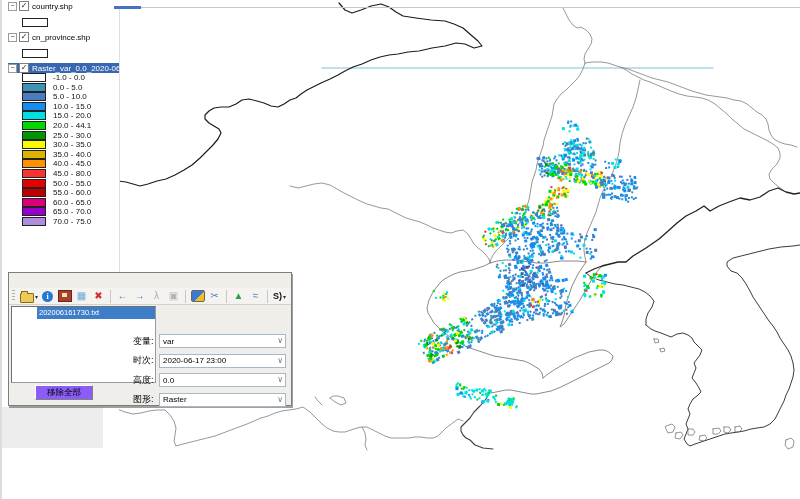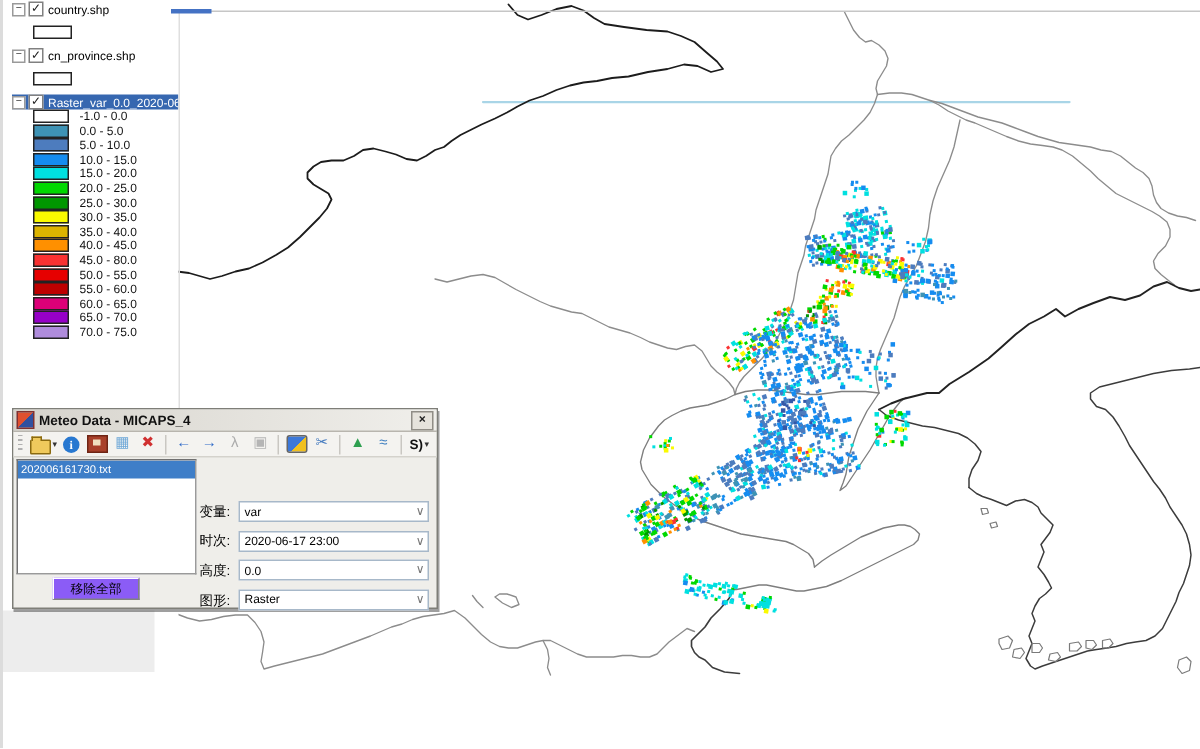--- a/index.html
+++ b/index.html
@@ -49,21 +49,21 @@
   .folder::before{content:"";position:absolute;top:-3px;left:0;width:5px;height:2px;background:#EFC95C;
                   border:1px solid #8A6A10;border-bottom:none;}
   .info-circle{width:11px;height:11px;border-radius:50%;background:#2878D0;color:#fff;
                font:bold 8px "Liberation Serif",serif;line-height:11px;text-align:center;}
   .snap{position:relative;width:12px;height:10px;background:#A8402A;border:1px solid #6E2414;}
   .snap::after{content:"";position:absolute;left:3px;top:2px;width:5px;height:4px;background:#F0E0C0;}
   .palette{width:12px;height:10px;border:1px solid #666;border-radius:2px;
            background:linear-gradient(135deg,#3C78D8 55%,#F0C020 55%);}
   .sbtn{font-size:9px;font-weight:bold;color:#111;}
   #dlg-list{position:absolute;left:2px;top:33px;width:118px;height:75px;background:#fff;
-            border:1px solid #9A9A9A;border-top-color:#707070;border-left-color:#707070;overflow:hidden;}
+            border:1px solid #9A9A9A;border-top-color:#707070;border-left-color:#707070;overflow:hidden;padding-left:25px;}
   .file-row{height:12px;font-size:7.5px;line-height:12px;padding-left:2px;white-space:nowrap;}
   .file-row.selected{background:#3E7EC8;color:#fff;}
   #dlg-form{position:absolute;left:124px;top:33px;right:5px;bottom:24px;margin-top:28px;}
   .form-row{position:absolute;left:0;right:0;height:14px;display:flex;align-items:center;}
   .form-label{font-size:9px;color:#000;width:26px;flex:none;}
   .combo{flex:1;height:12px;background:#fff;border:1px solid #A7B8C9;display:flex;align-items:center;
          font-size:8px;padding:0 10px 0 3px;position:relative;white-space:nowrap;overflow:hidden;}
   .combo .chev{position:absolute;right:2px;top:1px;font-size:8px;color:#777;}
   #dlg-remove{position:absolute;left:26px;top:112px;width:56px;height:13px;background:#8b5cf6;
               border:1px solid #828282;border-top-color:#FFF;border-left-color:#FFF;
@@ -1992,21 +1992,21 @@
         <div class="leg-row">
           <span class="leg-sw" style="background: rgb(21, 140, 240);"></span>
           <span class="leg-label">10.0 - 15.0</span>
         </div>
         <div class="leg-row">
           <span class="leg-sw" style="background: rgb(0, 224, 224);"></span>
           <span class="leg-label">15.0 - 20.0</span>
         </div>
         <div class="leg-row">
           <span class="leg-sw" style="background: rgb(0, 216, 0);"></span>
-          <span class="leg-label">20.0 - 25.0</span>
+          <span class="leg-label">20.0 - 44.1</span>
         </div>
         <div class="leg-row">
           <span class="leg-sw" style="background: rgb(0, 150, 0);"></span>
           <span class="leg-label">25.0 - 30.0</span>
         </div>
         <div class="leg-row">
           <span class="leg-sw" style="background: rgb(250, 250, 0);"></span>
           <span class="leg-label">30.0 - 35.0</span>
         </div>
         <div class="leg-row">
@@ -2039,25 +2039,20 @@
         </div>
         <div class="leg-row">
           <span class="leg-sw" style="background: rgb(175, 140, 220);"></span>
           <span class="leg-label">70.0 - 75.0</span>
         </div>
       </div>
     <div id="toc-gray-block"></div>
   </div>
 
   <div id="dialog">
-    <div id="dlg-titlebar">
-      <span id="dlg-icon"></span>
-      <span id="dlg-title">Meteo Data - MICAPS_4</span>
-      <span id="dlg-close">×</span>
-    </div>
     <div id="dlg-toolbar">
       <span class="grip"></span>
     <span class="tb-btn">
           <span class="folder"></span>
           <span class="drop">▾</span>
         </span>
         <span class="tb-btn">
           <span class="info-circle">i</span>
         </span>
         <span class="tb-btn">
@@ -2120,21 +2115,21 @@
             <span class="chev">∨</span>
           </span>
         </div>
         <div class="form-row" style="top: 39px;">
           <span class="form-label">高度:</span>
           <span class="combo">
             <span>0.0</span>
             <span class="chev">∨</span>
           </span>
         </div>
-        <div class="form-row" style="top: 58.5px; align-items: flex-end;">
+        <div class="form-row" style="top: 58.5px;">
           <span class="form-label">图形:</span>
           <span class="combo">
             <span>Raster</span>
             <span class="chev">∨</span>
           </span>
         </div>
       </div>
     <div id="dlg-remove">移除全部</div>
   </div>
 

